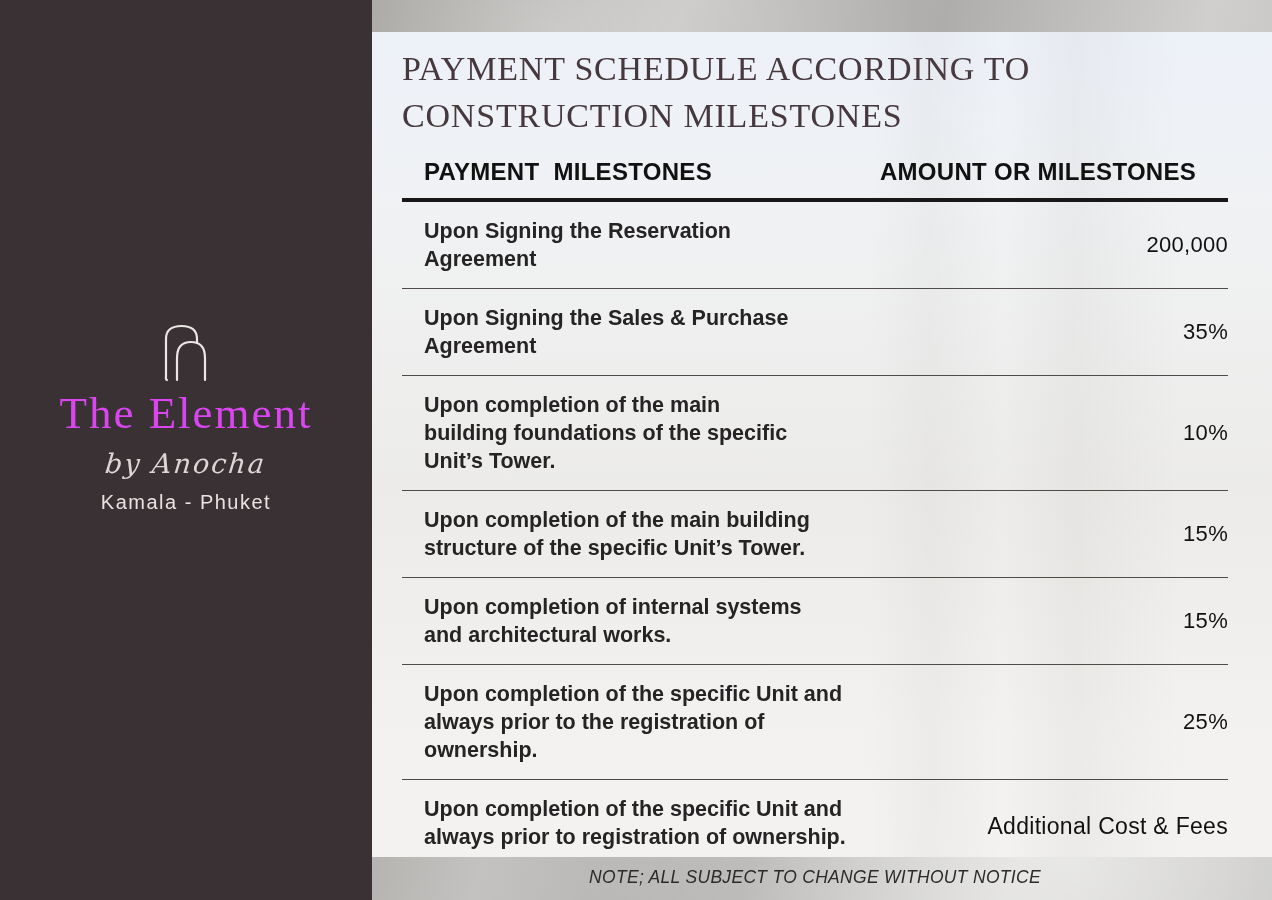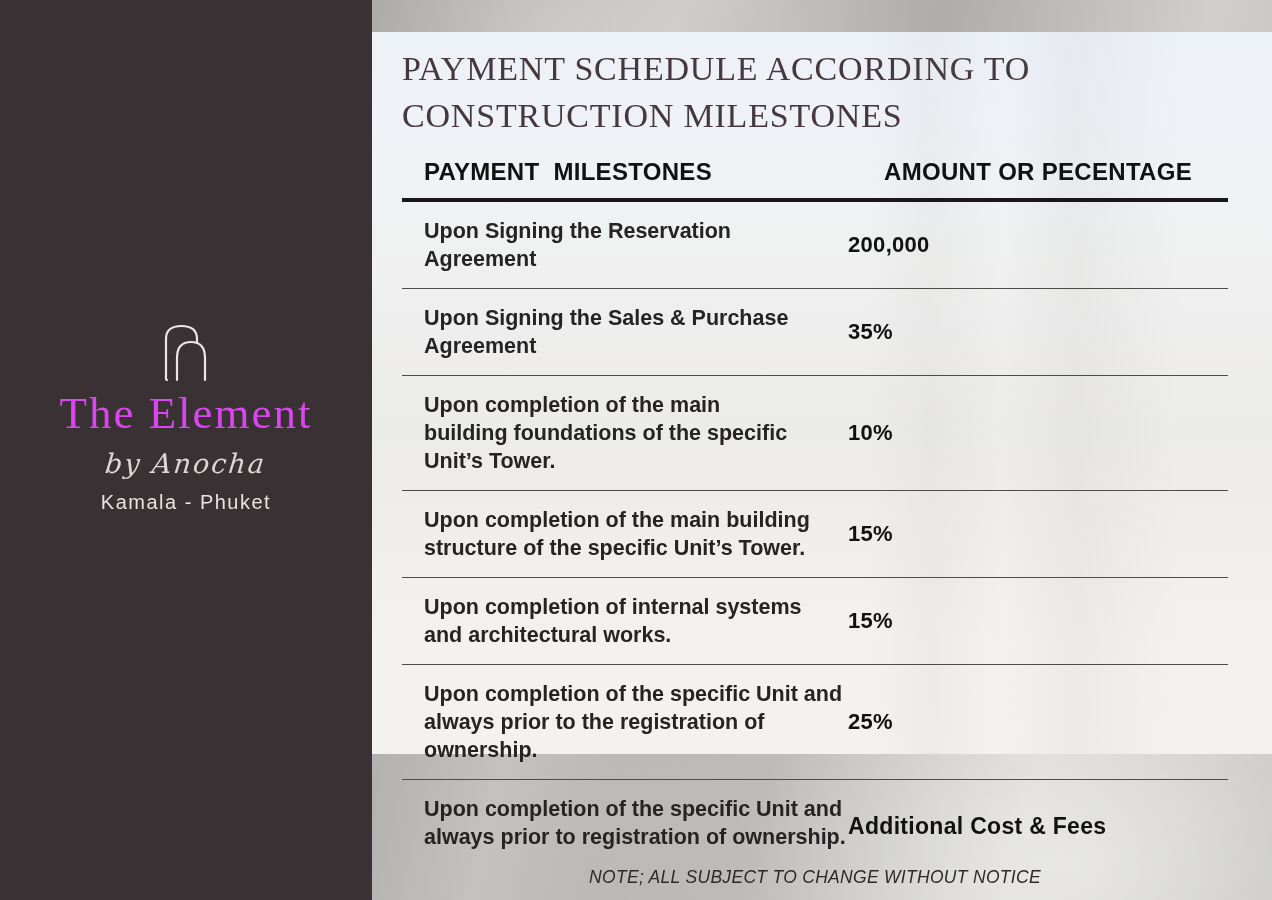--- a/index.html
+++ b/index.html
@@ -34,21 +34,21 @@
     font-size:27px; color:#dcd6d4; margin-top:8px; letter-spacing:2px;
     transform:skewX(-6deg);
   }
   .brand-location {
     font-size:20px; font-weight:400; letter-spacing:1.5px;
     color:#e7e3e1; margin-top:12px;
   }
 
   
   .panel {
-    position:absolute; left:372px; top:32px; width:900px; height:722px; z-index:2;
+    position:absolute; left:372px; top:32px; width:900px; height:825px; z-index:2;
     background:
       linear-gradient(180deg, #edf1f8 0%, #f1f2f2 30%, #f2f1ef 65%, #f3f2f0 100%);
     padding:14px 44px 12px 30px;
   }
   
   .panel::after {
     content:""; position:absolute; inset:0; pointer-events:none;
     background:
       linear-gradient(90deg, rgba(120,115,110,0) 55%, rgba(120,115,110,0.05) 62%, rgba(120,115,110,0) 70%, rgba(120,115,110,0.06) 78%, rgba(120,115,110,0) 90%),
       linear-gradient(180deg, rgba(130,125,120,0) 20%, rgba(130,125,120,0.05) 55%, rgba(130,125,120,0) 85%);
@@ -81,22 +81,22 @@
     display:flex; align-items:center;
     padding:15px 0; border-bottom:1px solid #4e4b49;
   }
   .trow.last { border-bottom:none; padding-bottom:10px; }
   .td-milestone {
     flex:0 0 54%; padding-left:22px;
     font-size:21.5px; line-height:28px; color:#262324; font-weight:700;
   }
   .td-milestone span { display:block; }
   .td-amount {
-    flex:1; text-align:left;
-    font-size:22px; font-weight:700; color:#121111; letter-spacing:0.3px;
+    flex:1; text-align:right;
+    font-size:22px; font-weight:400; color:#121111; letter-spacing:0.3px;
   }
   .td-amount.fees { font-size:23px;margin-top:8px; }
 
   .note-line {
     margin-top:6px; text-align:center;
     font-size:17.5px; font-style:italic; font-weight:500; color:#2b292a;
     letter-spacing:0.3px; position:relative; z-index:1;
   }
 </style>
 </head>
@@ -119,21 +119,21 @@
   </aside>
 
   <main class="panel">
 
     <h1 class="page-title">PAYMENT SCHEDULE ACCORDING TO CONSTRUCTION MILESTONES</h1>
 
     <div class="table-wrap">
 
       <div class="thead">
         <div class="th-milestones">PAYMENT  MILESTONES</div>
-        <div class="th-amount">AMOUNT OR PECENTAGE</div>
+        <div class="th-amount">AMOUNT OR MILESTONES</div>
       </div>
 
       <div class="trow">
         <div class="td-milestone">
           <span>Upon Signing the Reservation</span>
           <span>Agreement</span>
         </div>
         <div class="td-amount">200,000</div>
       </div>
 

